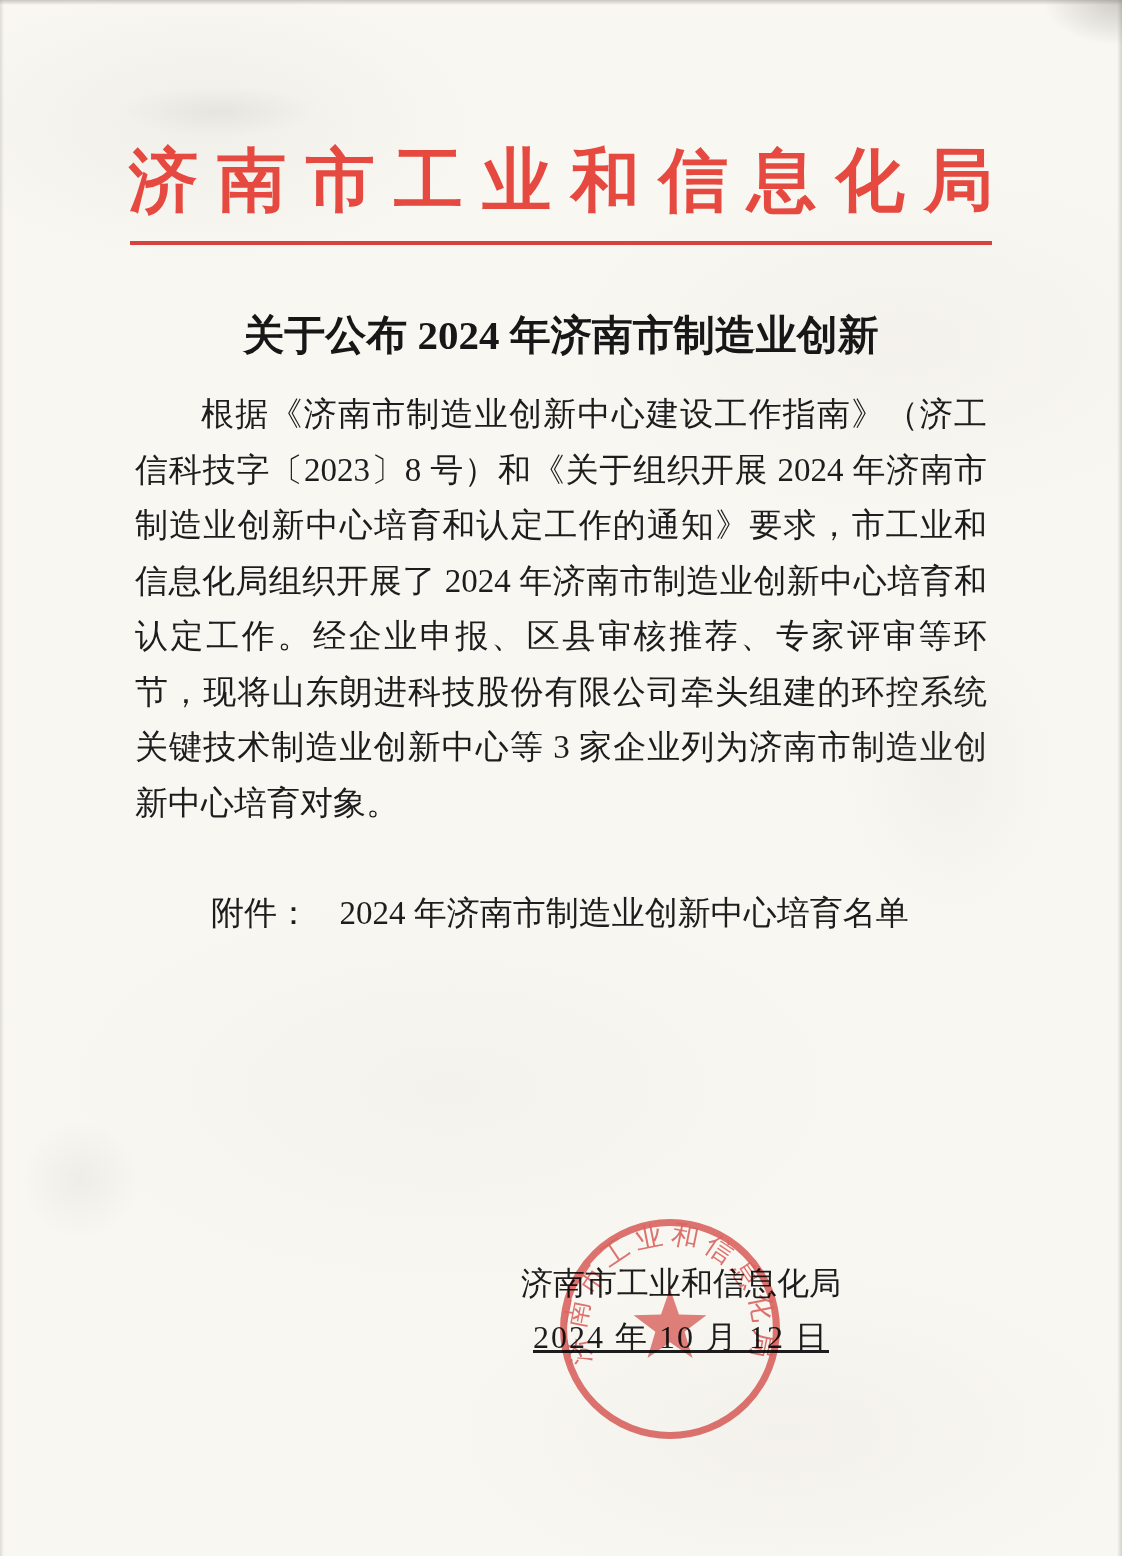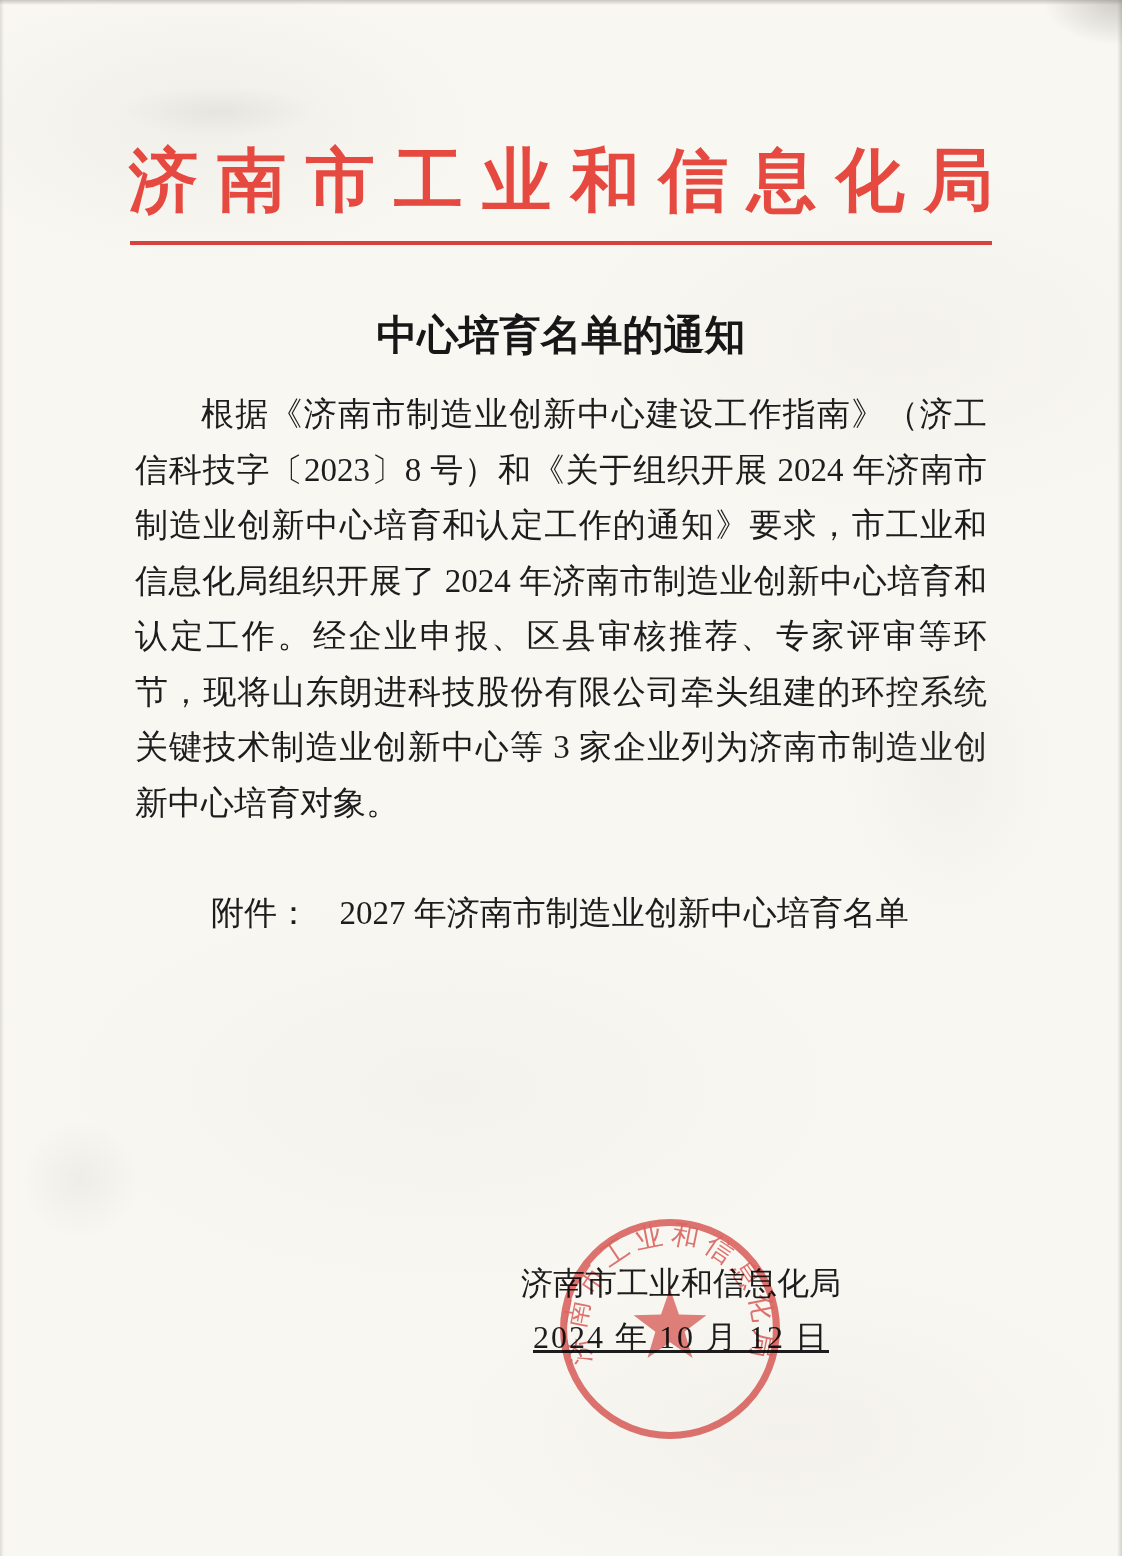--- a/index.html
+++ b/index.html
@@ -112,27 +112,27 @@
   <div class="edge-right"></div>
   <div class="corner-tr"></div>
   <div class="smudge s1"></div>
   <div class="smudge s2"></div>
   <div class="smudge s3"></div>
 
   <div class="org-name">济南市工业和信息化局</div>
   <div class="red-rule"></div>
 
   <div class="doc-title">
-    <div>中心培育名单的通知</div>
+    <div>关于公布 2024 年济南市制造业创新</div>
   </div>
 
   <div class="doc-body">
     <p class="indent2">根据《济南市制造业创新中心建设工作指南》（济工信科技字〔2023〕8 号）和《关于组织开展 2024 年济南市制造业创新中心培育和认定工作的通知》要求，市工业和信息化局组织开展了 2024 年济南市制造业创新中心培育和认定工作。经企业申报、区县审核推荐、专家评审等环节，现将山东朗进科技股份有限公司牵头组建的环控系统关键技术制造业创新中心等 3 家企业列为济南市制造业创新中心培育对象。</p>
     <p class="attachment">
-      <span>附件：</span><span class="att-gap">2027 年济南市制造业创新中心培育名单</span>
+      <span>附件：</span><span class="att-gap">2024 年济南市制造业创新中心培育名单</span>
     </p>
   </div>
 
   <div class="signature">
     <div class="sig-org">济南市工业和信息化局</div>
     <div class="sig-date">2024 年 10 月 12 日</div>
   </div>
 
   <svg class="seal" viewBox="0 0 226 226">
     <circle cx="113" cy="113" r="105.5" fill="none" stroke="#dc5250" stroke-width="7" stroke-opacity="0.9"></circle>

